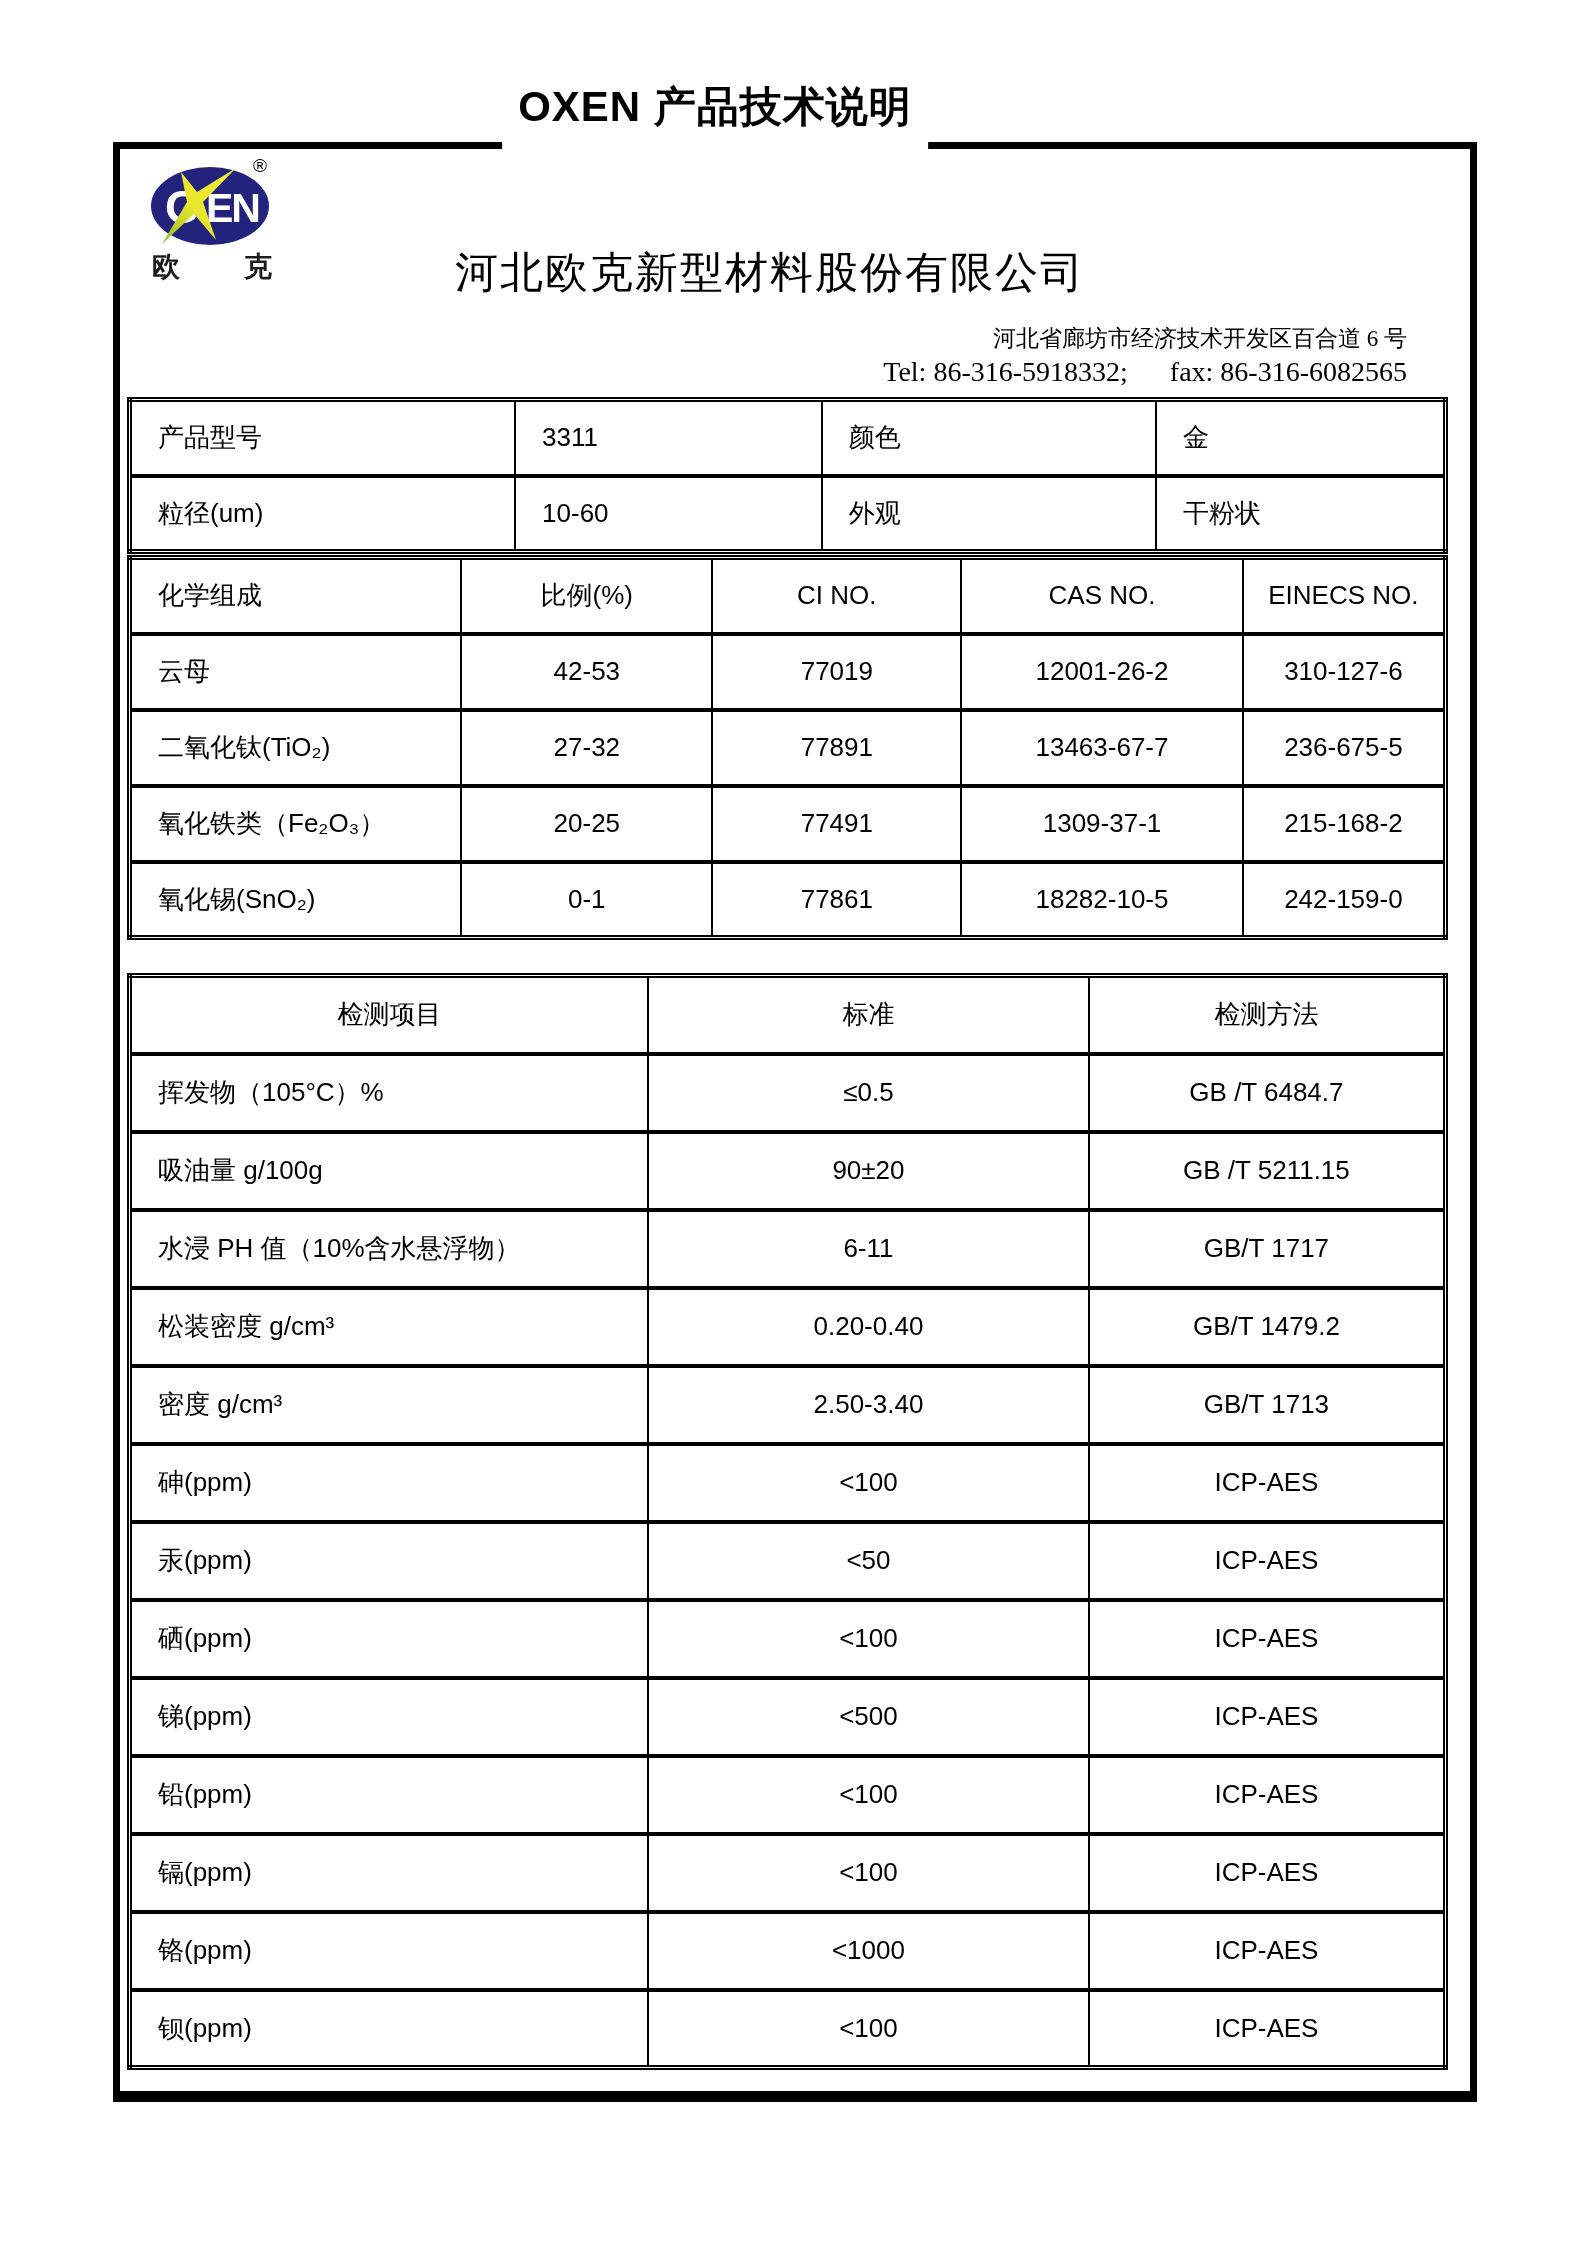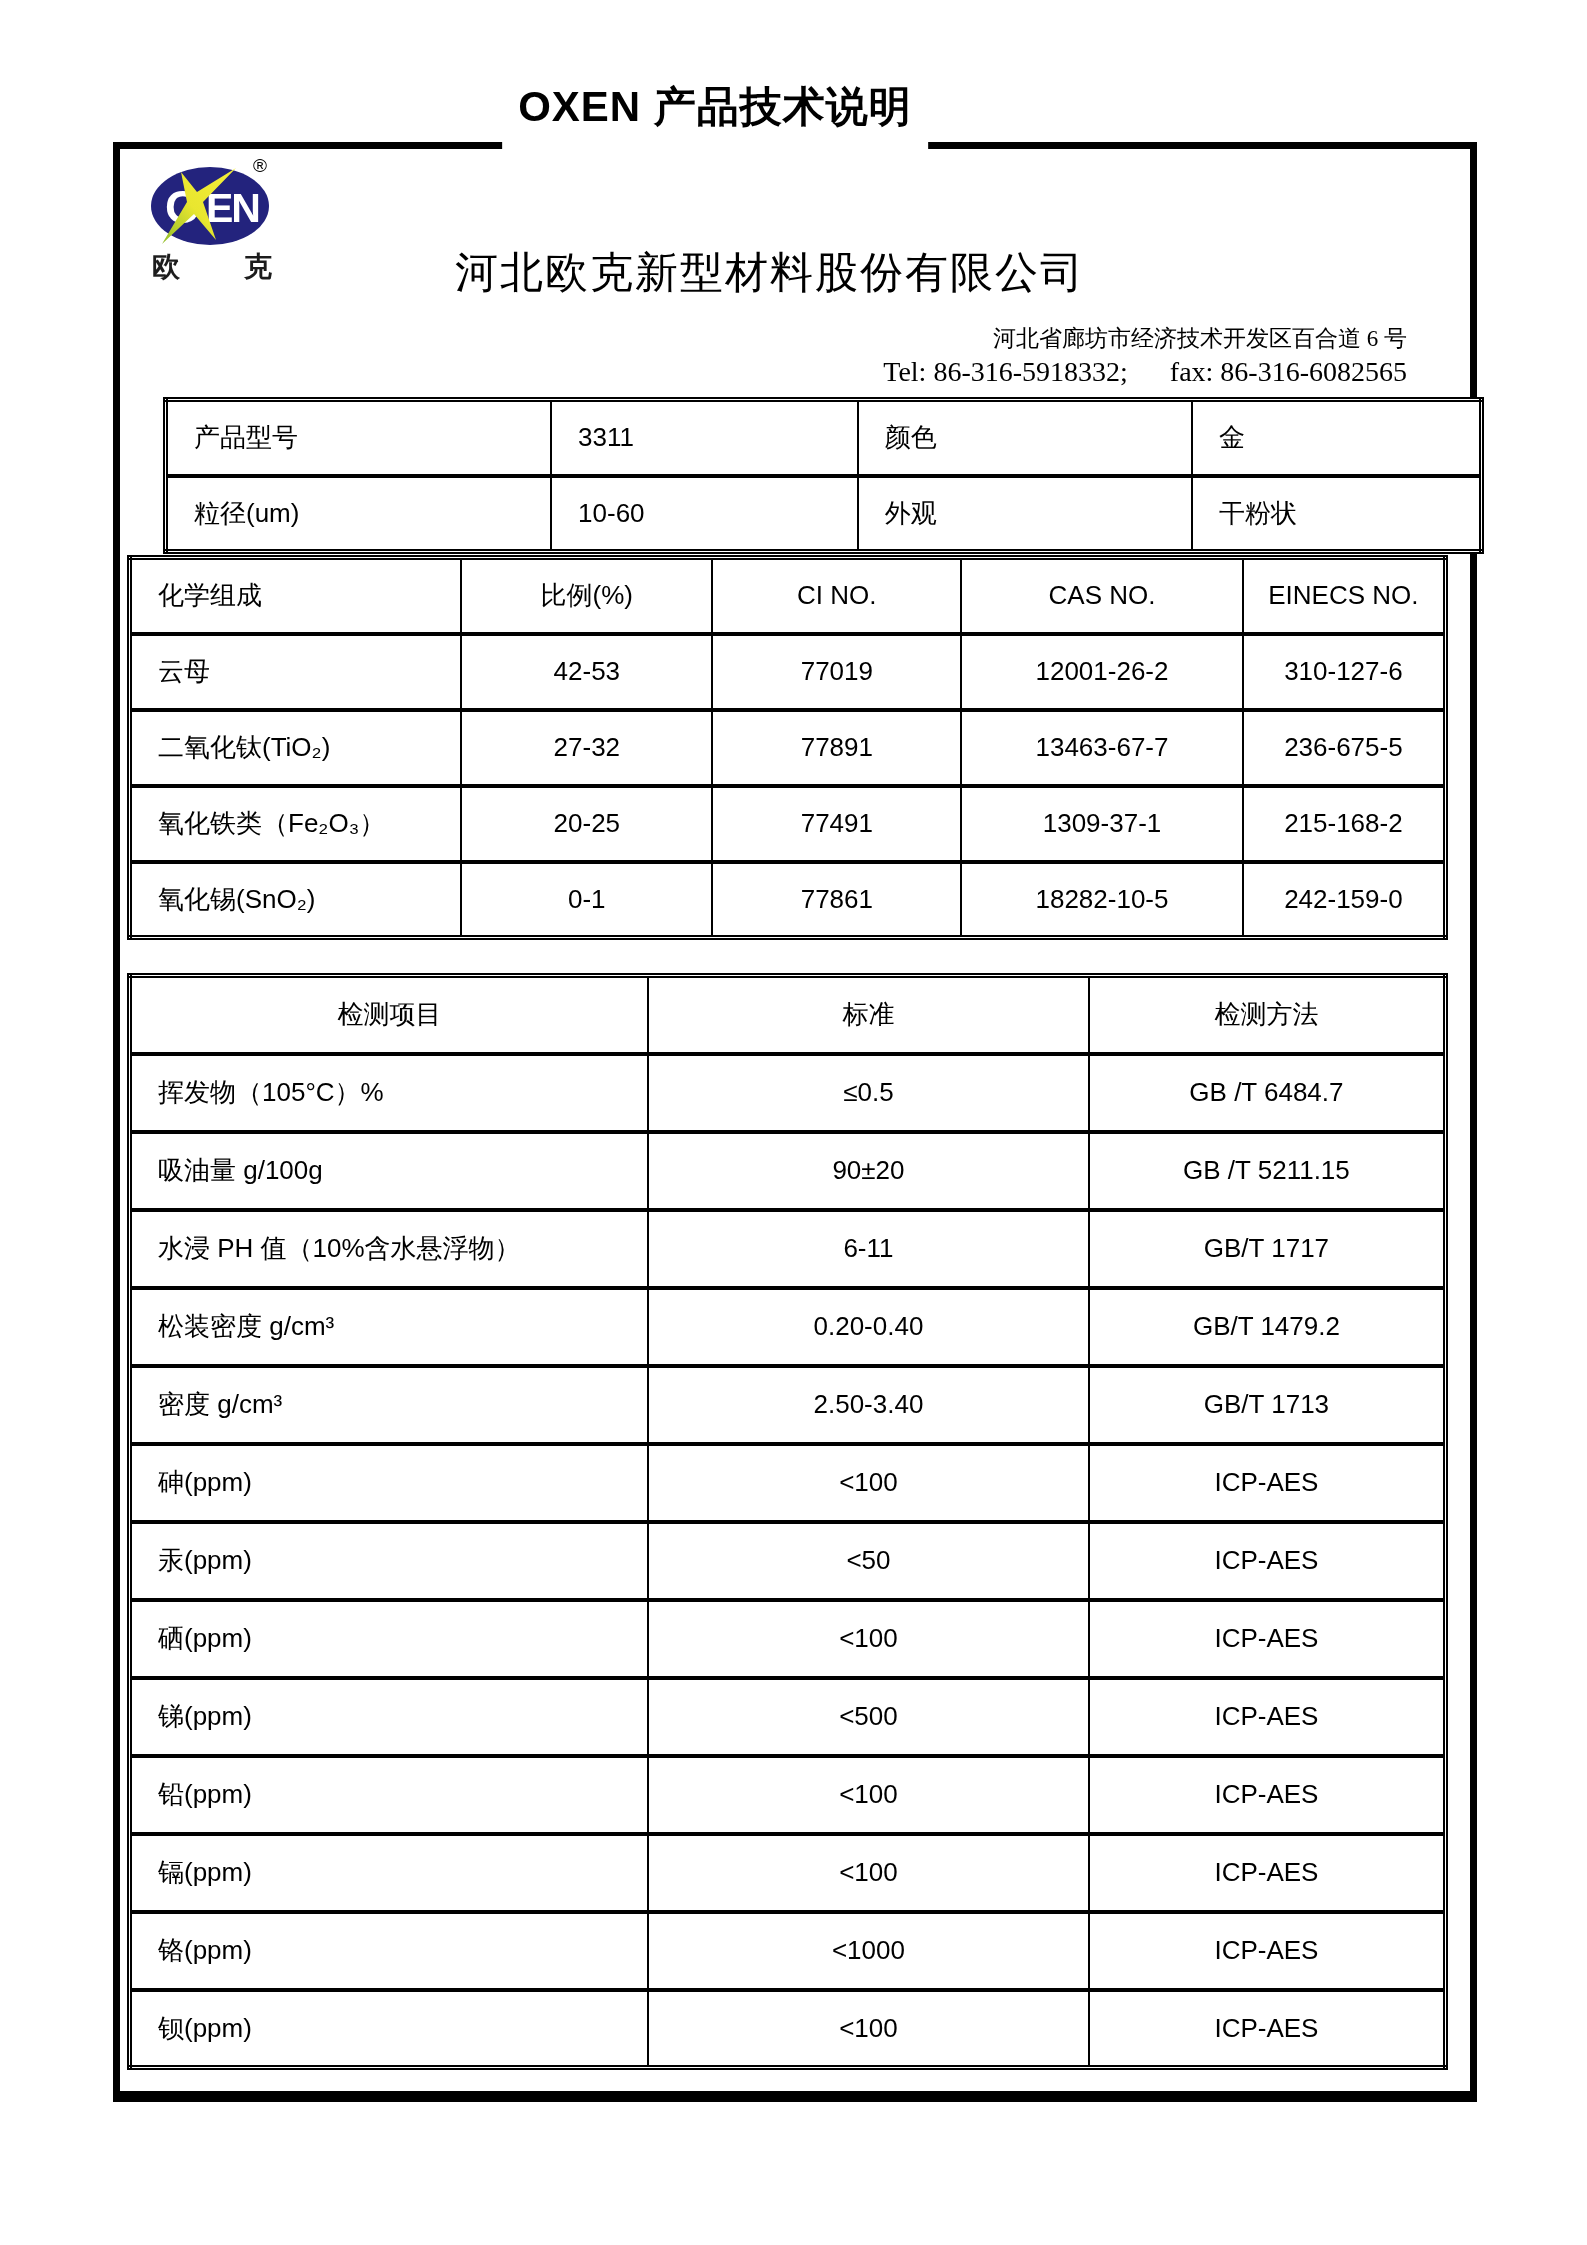--- a/index.html
+++ b/index.html
@@ -43,21 +43,21 @@
     position:absolute;left:127px;width:1321px;table-layout:fixed;
     border-collapse:collapse;border:5px double #000;z-index:2;background:#fff;
   }
   table.doc td{
     border:2px solid #000;border-top-width:4px;border-bottom-width:4px;
     font-size:26px;vertical-align:middle;overflow:hidden;white-space:nowrap;
     padding:0;
   }
   table.doc td.al{text-align:left;padding-left:26px;}
   table.doc td.ac{text-align:center;}
-  .tblA1{top:397px;margin-left:36px;} .tblA1 tr{height:76px;}
+  .tblA1{top:397px;} .tblA1 tr{height:76px;}
   .tblA2{top:555px;border-top:5px solid #000;} .tblA2 tr{height:76px;}
   .tblB{top:973px;} .tblB tr{height:78px;}
 </style>
 </head>
 <body>
 
 <div class="page-title">OXEN 产品技术说明</div>
 
 <div class="page-box"></div>
 

